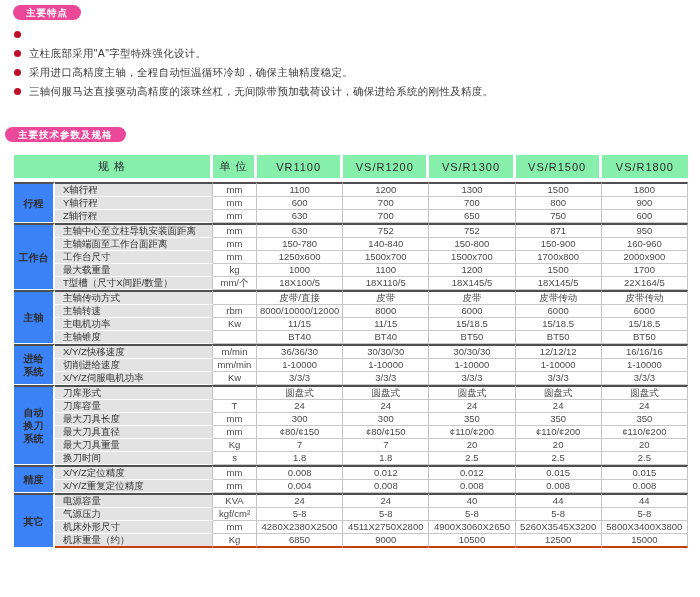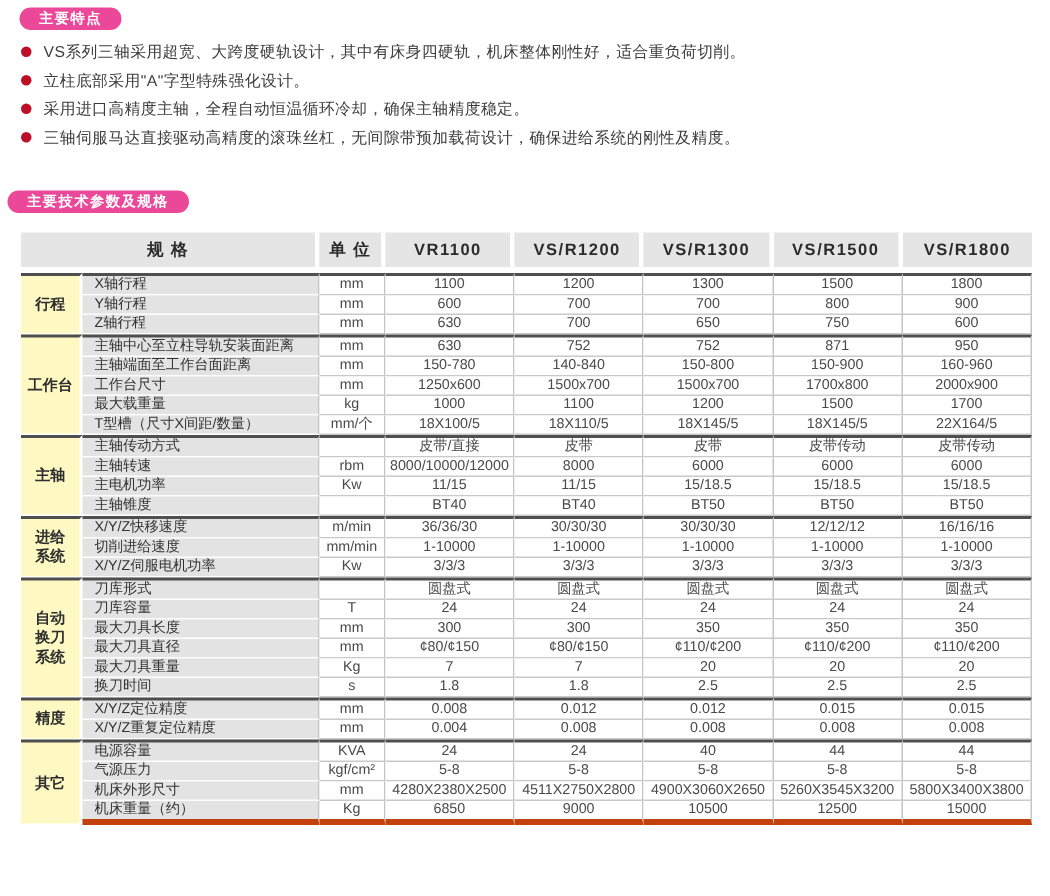--- a/index.html
+++ b/index.html
@@ -30,62 +30,61 @@
   .table-wrap { position:absolute; left:14px; top:155px; width:674px; }
   table {
     width:674px; border-collapse:separate; border-spacing:0;
     table-layout:fixed;
   }
   col.c-group { width:41px; }
   col.c-label { width:158px; }
   col.c-unit  { width:44px; }
 
   th {
-    background:#e5e5e5; color:#2b2b2b;
-    font-size:11px; font-weight:bold;
+    background:#86efac; color:#2b2b2b;
+    font-size:11px; font-weight:normal;
     height:23px; text-align:center; vertical-align:middle;
     border-right:3px solid #ffffff; letter-spacing:1px;
     white-space:nowrap; overflow:hidden;
   }
   th:last-child { border-right:none; }
 
   tr.spacer td { height:4px; background:#ffffff; border:none; }
 
   td {
     height:13px; line-height:12px; vertical-align:middle;
     font-size:9.5px; color:#4a4a4a;
     white-space:nowrap; overflow:hidden;
   }
   td.group {
-    background:#fef9c3; color:#2e2e2e; font-weight:bold; font-size:10px;
+    background:#3b82f6; color:#2e2e2e; font-weight:bold; font-size:10px;
     text-align:center; white-space:pre-line; line-height:13px;
     border-right:2px solid #ffffff; border-bottom:1px solid #ffffff;
   }
   td.label {
     background:#e3e3e3; color:#333333; text-align:left; padding-left:8px;
     border-right:1px solid #c4c4c4; border-bottom:1px solid #ffffff;
   }
   td.unit, td.val {
     background:#ffffff; text-align:center;
     border-right:1px solid #c4c4c4; border-bottom:1px solid #c9c9c9;
   }
   td.val:last-child { border-right:1px solid #c4c4c4; }
 
   tbody.grp > tr:first-child > td { border-top:2px solid #4f4f4f; }
-  tbody.grp:last-child > tr:last-child > td { border-bottom:4px solid #c2410c; }
+  tbody.grp:last-child > tr:last-child > td { border-bottom:2px solid #c2410c; }
 </style>
 </head>
 <body>
 
 <div class="badge badge-features">主要特点</div>
 
 <div class="feature-list">
     <div class="feature-item">
       <span class="feature-bullet"></span>
-      <span class="feature-text">VS系列三轴采用超宽、大跨度硬轨设计，其中有床身四硬轨，机床整体刚性好，适合重负荷切削。</span>
     </div>
     <div class="feature-item">
       <span class="feature-bullet"></span>
       <span class="feature-text">立柱底部采用"A"字型特殊强化设计。</span>
     </div>
     <div class="feature-item">
       <span class="feature-bullet"></span>
       <span class="feature-text">采用进口高精度主轴，全程自动恒温循环冷却，确保主轴精度稳定。</span>
     </div>
     <div class="feature-item">

